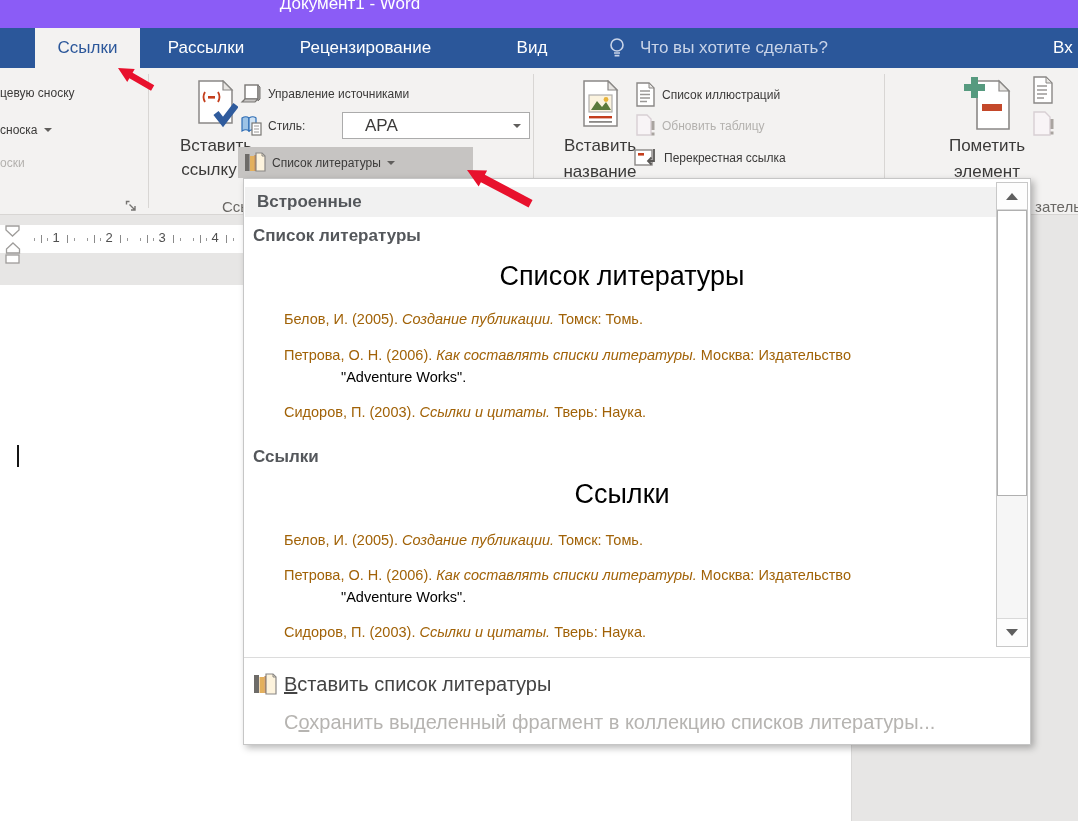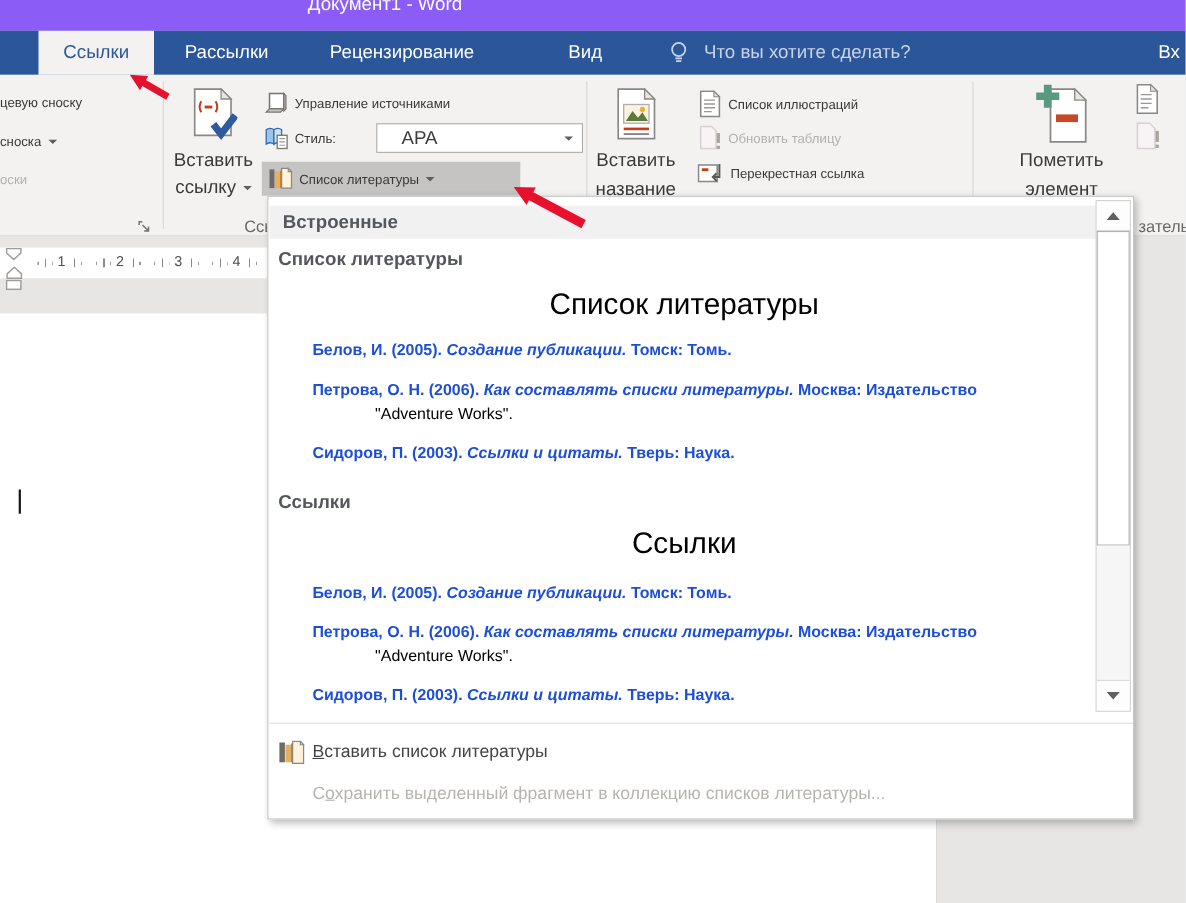--- a/index.html
+++ b/index.html
@@ -17,21 +17,21 @@
   .tellme { position:absolute; left:640px; top:0; height:40px; line-height:40px; color:#c9d4e8; font-size:17px; }
   .signin { position:absolute; left:1053px; top:0; height:40px; line-height:40px; color:#fff; font-size:17px; }
 
   
   .ribbon { position:absolute; left:0; top:68px; width:100%; height:147px; background:#f3f2f1; border-bottom:1px solid #d8d6d4; color:#3b3a39; }
   .rlabel { font-size:12px; color:#3b3a39; white-space:nowrap; }
   .disabled { color:#b3b1ae !important; }
   .grouplabel { font-size:15px; color:#6a6865; }
   .vsep { position:absolute; top:6px; height:134px; width:1px; background:#d8d6d4; }
   .caret { display:inline-block; width:0; height:0; border-left:4px solid transparent; border-right:4px solid transparent; border-top:4px solid #605e5c; margin-left:6px; vertical-align:middle; }
-  .bigbtn { position:absolute; top:4px; height:142px; text-align:center; }
+  .bigbtn { position:absolute; top:4px; height:142px; text-align:center;margin-left:22px; }
   .bigbtn .lbl { position:absolute; left:0; width:100%; font-size:17px; color:#3b3a39; white-space:nowrap; }
   .rowbtn { position:absolute; display:flex; align-items:center; gap:6px; height:26px; white-space:nowrap; }
   .combobox { position:absolute; left:342px; top:44px; width:188px; height:27px; background:#fff; border:1px solid #ababab; font-size:17px; color:#3b3a39; line-height:25px; padding-left:22px; }
   .combobox .caret { position:absolute; right:8px; top:11px; margin:0; }
   .pressedbtn { position:absolute; left:238px; top:79px; width:235px; height:31px; background:#c6c4c2; display:flex; align-items:center; }
 
   
   .canvas { position:absolute; left:0; top:215px; width:100%; height:606px; background:#e7e6e5; }
   .ruler { position:absolute; left:0; top:10px; width:852px; height:28px; background:#fff; }
   .ruler-ticks { position:absolute; left:28px; right:0; top:0; bottom:0;
@@ -41,26 +41,26 @@
   .ruler-num { position:absolute; top:5px; width:16px; text-align:center; font-size:13px; color:#4f4f4f; background:#fff; }
   .page { position:absolute; left:0; top:70px; width:852px; height:536px; background:#fff; border-right:1px solid #d9d8d7; }
   .textcaret { position:absolute; left:17px; top:160px; width:2px; height:22px; background:#151515; }
 
   
   .dropdown { position:absolute; left:243px; top:178px; width:788px; height:567px; background:#fff; border:1px solid #c6c6c6; box-shadow:3px 3px 7px rgba(0,0,0,0.28); z-index:10; }
   .dd-header { position:absolute; left:1px; top:8px; width:752px; height:30px; background:#f1f1f1; font-size:17px; font-weight:bold; color:#54575b; line-height:30px; padding-left:12px; }
   .dd-secname { position:absolute; left:9px; font-size:17px; font-weight:bold; color:#54575b; }
   .gallery-card { position:absolute; left:8px; width:740px; height:182px; cursor:default; }
   .gc-title { position:absolute; left:0; width:100%; text-align:center; font-size:27px; color:#000; }
-  .bib-entry { position:absolute; left:32px; font-size:14.5px; color:#1d4ed8; white-space:nowrap;font-weight:bold; }
+  .bib-entry { position:absolute; left:32px; font-size:14.5px; color:#a16207; white-space:nowrap; }
   .bib-entry .it { font-style:italic; }
   .bib-line2 { position:absolute; left:89px; font-size:14.5px; color:#000; white-space:nowrap; }
   .dd-divider { position:absolute; left:0; width:100%; height:1px; background:#dcdcdc; top:478px; }
   .dd-item { position:absolute; left:0; width:100%; height:38px; }
-  .dd-item .txt { position:absolute; left:40px; top:0; line-height:38px; font-size:16px; color:#444; white-space:nowrap; }
+  .dd-item .txt { position:absolute; left:40px; top:0; line-height:38px; font-size:20px; color:#444; white-space:nowrap; }
   .dd-item.gray .txt { color:#b6b4b1; }
   .accel { text-decoration:underline; }
 
   
   .sbar { position:absolute; left:752px; top:3px; width:32px; height:465px; background:#fff; border:1px solid #c8c8c8; }
   .sbar .btn { position:absolute; left:0; width:100%; height:27px; background:#fdfdfd; display:flex; align-items:center; justify-content:center; }
   .sbar .btn.up { top:0; border-bottom:1px solid #d9d9d9; }
   .sbar .btn.down { bottom:0; height:28px; border-top:1px solid #d9d9d9; }
   .tri-up { width:0; height:0; border-left:6px solid transparent; border-right:6px solid transparent; border-bottom:7px solid #5f5f5f; }
   .tri-down { width:0; height:0; border-left:6px solid transparent; border-right:6px solid transparent; border-top:7px solid #5f5f5f; }

